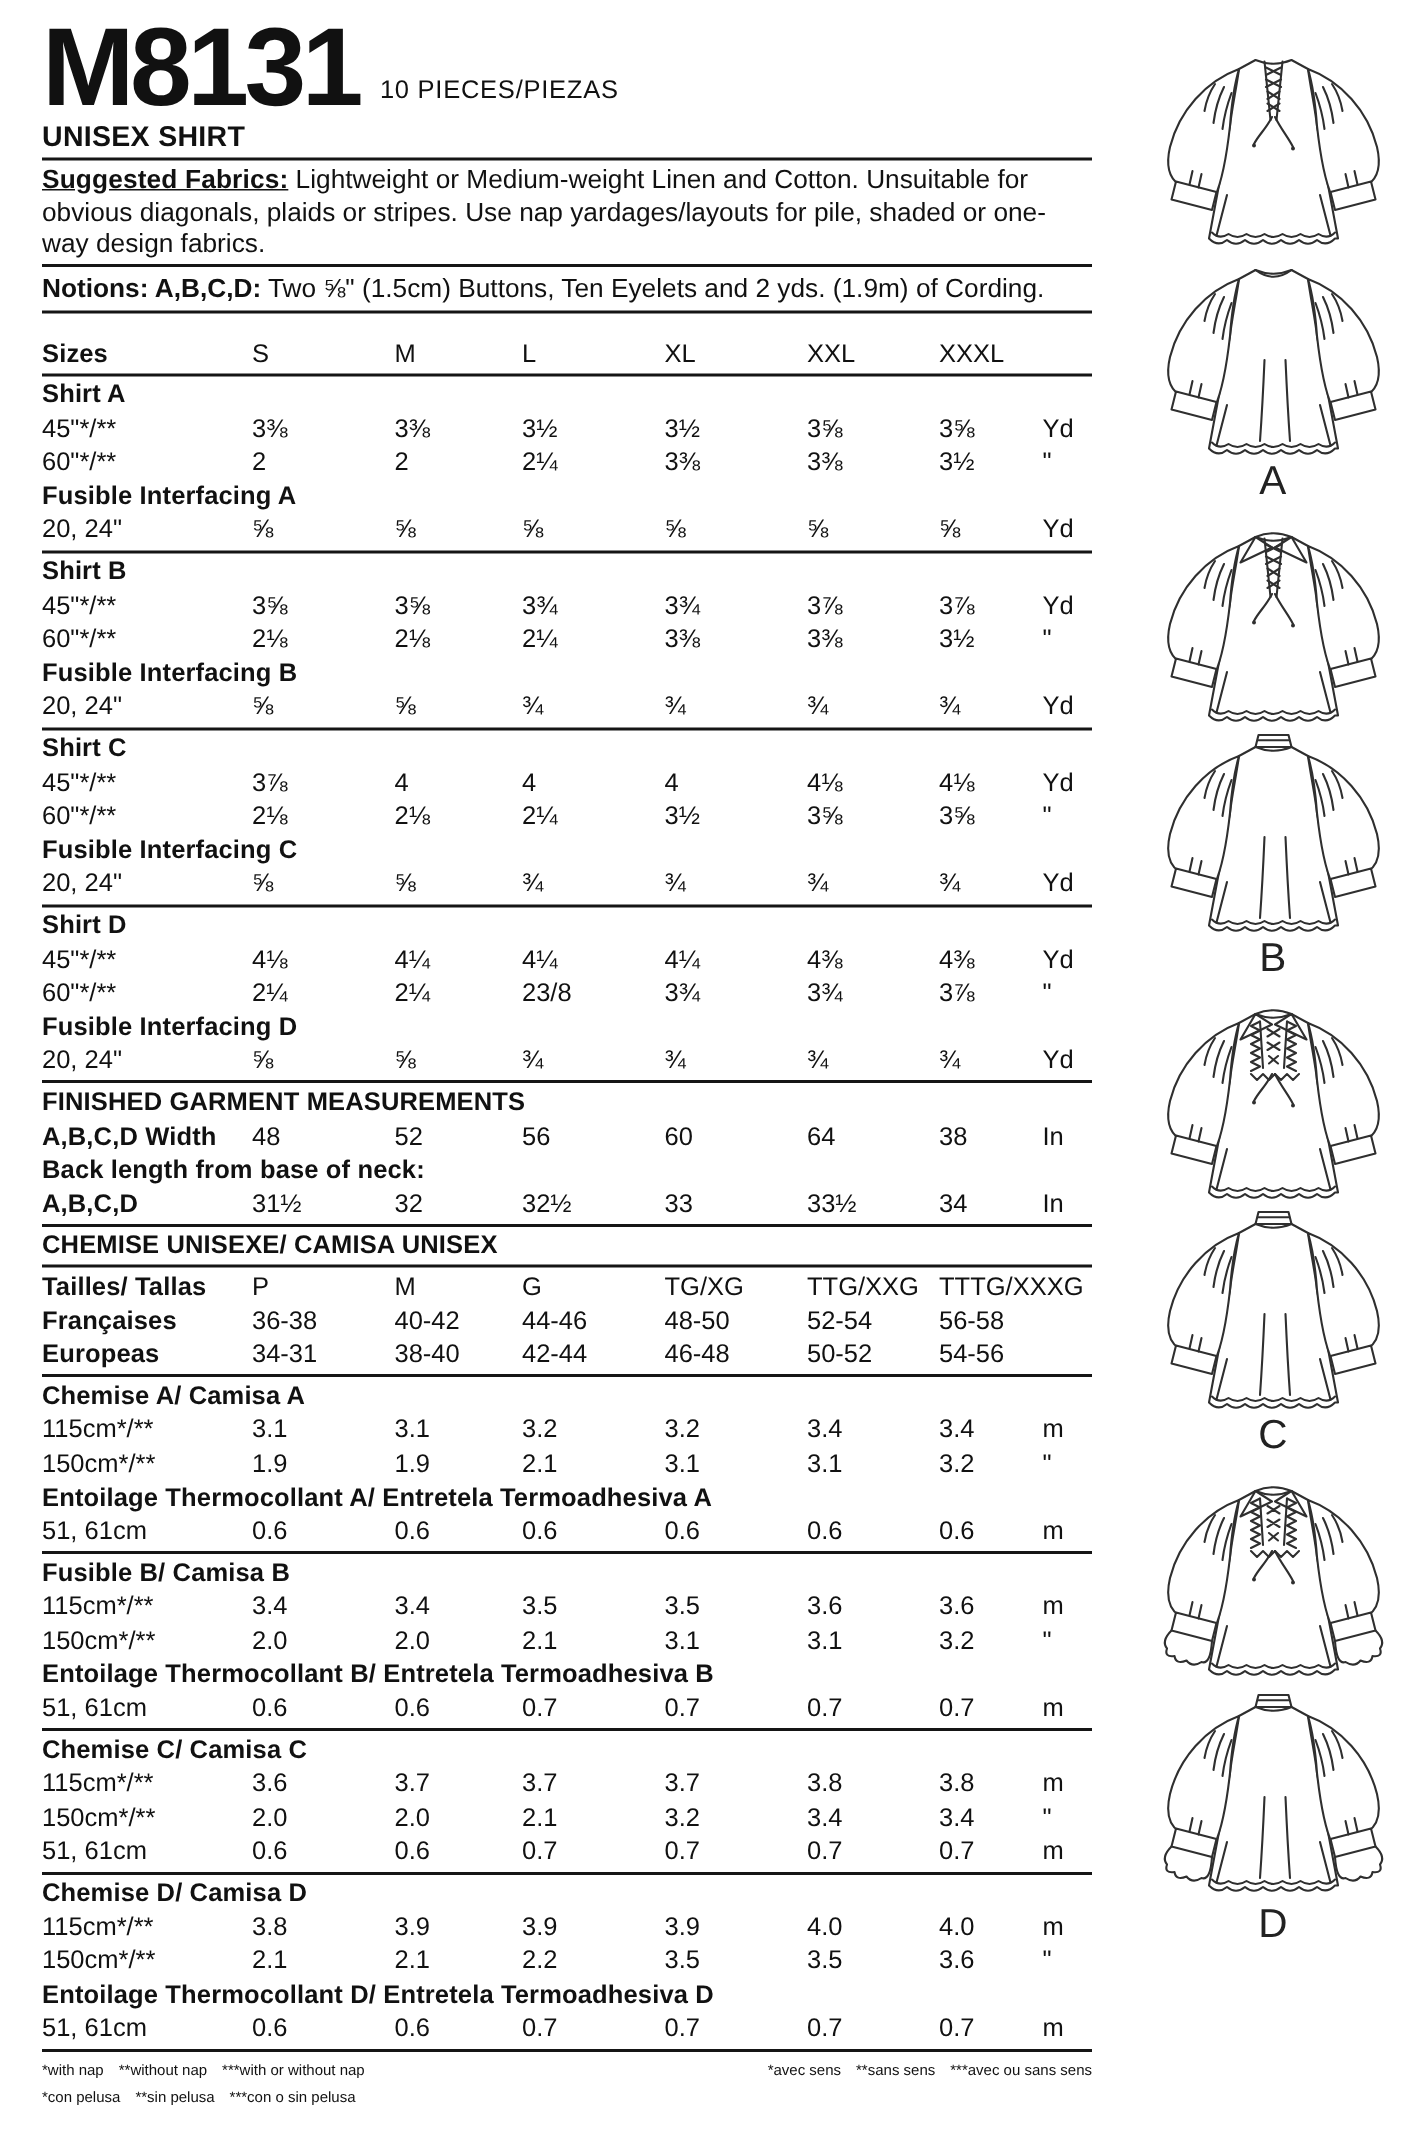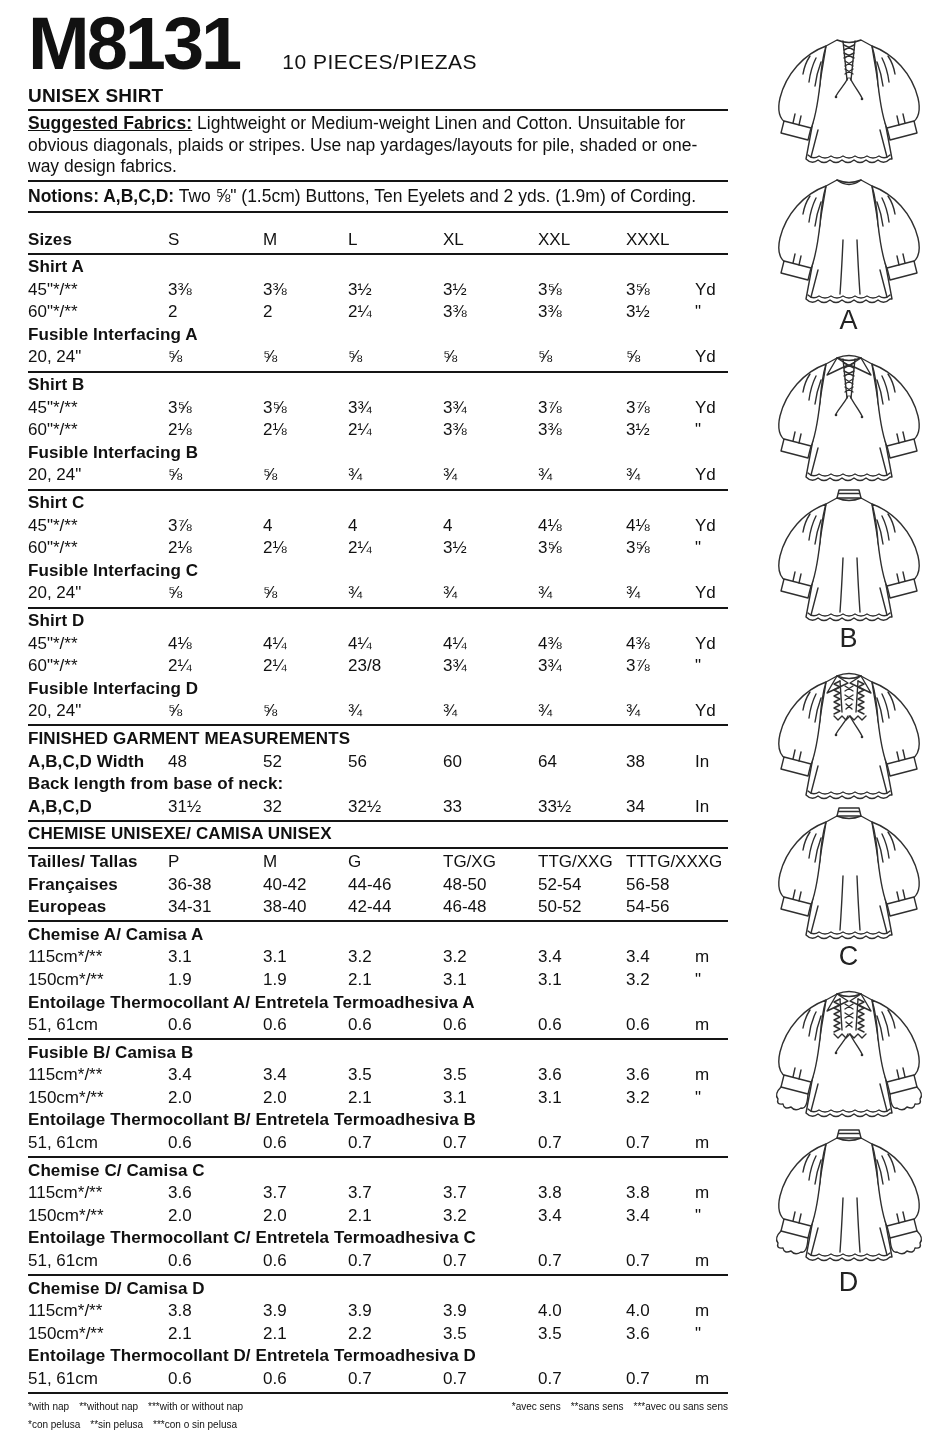--- a/index.html
+++ b/index.html
@@ -3,23 +3,23 @@
 <meta charset="utf-8">
 <style>
   html,body{margin:0;padding:0;}
   body{
     width:939px;height:1434px;position:relative;overflow:hidden;
     background:#fff;color:#111;
     font-family:"Liberation Sans","DejaVu Sans",sans-serif;
     -webkit-font-smoothing:antialiased;
   }
   .left{position:absolute;left:28px;top:10px;width:700px;}
-  .title-row{display:flex;align-items:flex-start;gap:29px;}
+  .title-row{display:flex;align-items:flex-end;}
   .pattern-number{font-size:74px;font-weight:bold;letter-spacing:-3px;line-height:0.92;}
-  .pieces{font-size:21px;margin-left:14px;padding-bottom:9px;letter-spacing:0.5px;white-space:nowrap;margin-top:40px;}
+  .pieces{font-size:17px;margin-left:14px;padding-bottom:9px;letter-spacing:0.5px;white-space:nowrap;margin-top:40px;}
   .garment{font-size:19px;font-weight:bold;margin-top:2px;letter-spacing:0.2px;}
   .rule{border:none;border-top:2px solid #151515;margin:2px 0 2px 0;height:0;}
   .rule.thick{border-top-width:2.5px;}
   .para{font-size:17.5px;line-height:21.5px;margin:2px 0;}
   .para b{letter-spacing:0.1px;text-decoration:underline;}
   .notions{font-size:17.5px;line-height:25px;white-space:nowrap;}
   
   #yardage-table{margin-top:16px;}
   #yardage-table .row{display:grid;grid-template-columns:140px 95px 85px 95px 95px 88px 69px auto;}
   #yardage-table .c{font-size:17px;line-height:22.6px;white-space:nowrap;}
@@ -365,23 +365,20 @@
       </div>
       <div class="row d">
         <div class="c lab">150cm*/**</div>
         <div class="c v">2.0</div>
         <div class="c v">2.0</div>
         <div class="c v">2.1</div>
         <div class="c v">3.2</div>
         <div class="c v">3.4</div>
         <div class="c v">3.4</div>
         <div class="c u">"</div>
-      </div>
-      <div class="row s">
-        <div class="c lab">Entoilage Thermocollant C/ Entretela Termoadhesiva C</div>
       </div>
       <div class="row d">
         <div class="c lab">51, 61cm</div>
         <div class="c v">0.6</div>
         <div class="c v">0.6</div>
         <div class="c v">0.7</div>
         <div class="c v">0.7</div>
         <div class="c v">0.7</div>
         <div class="c v">0.7</div>
         <div class="c u">m</div>

